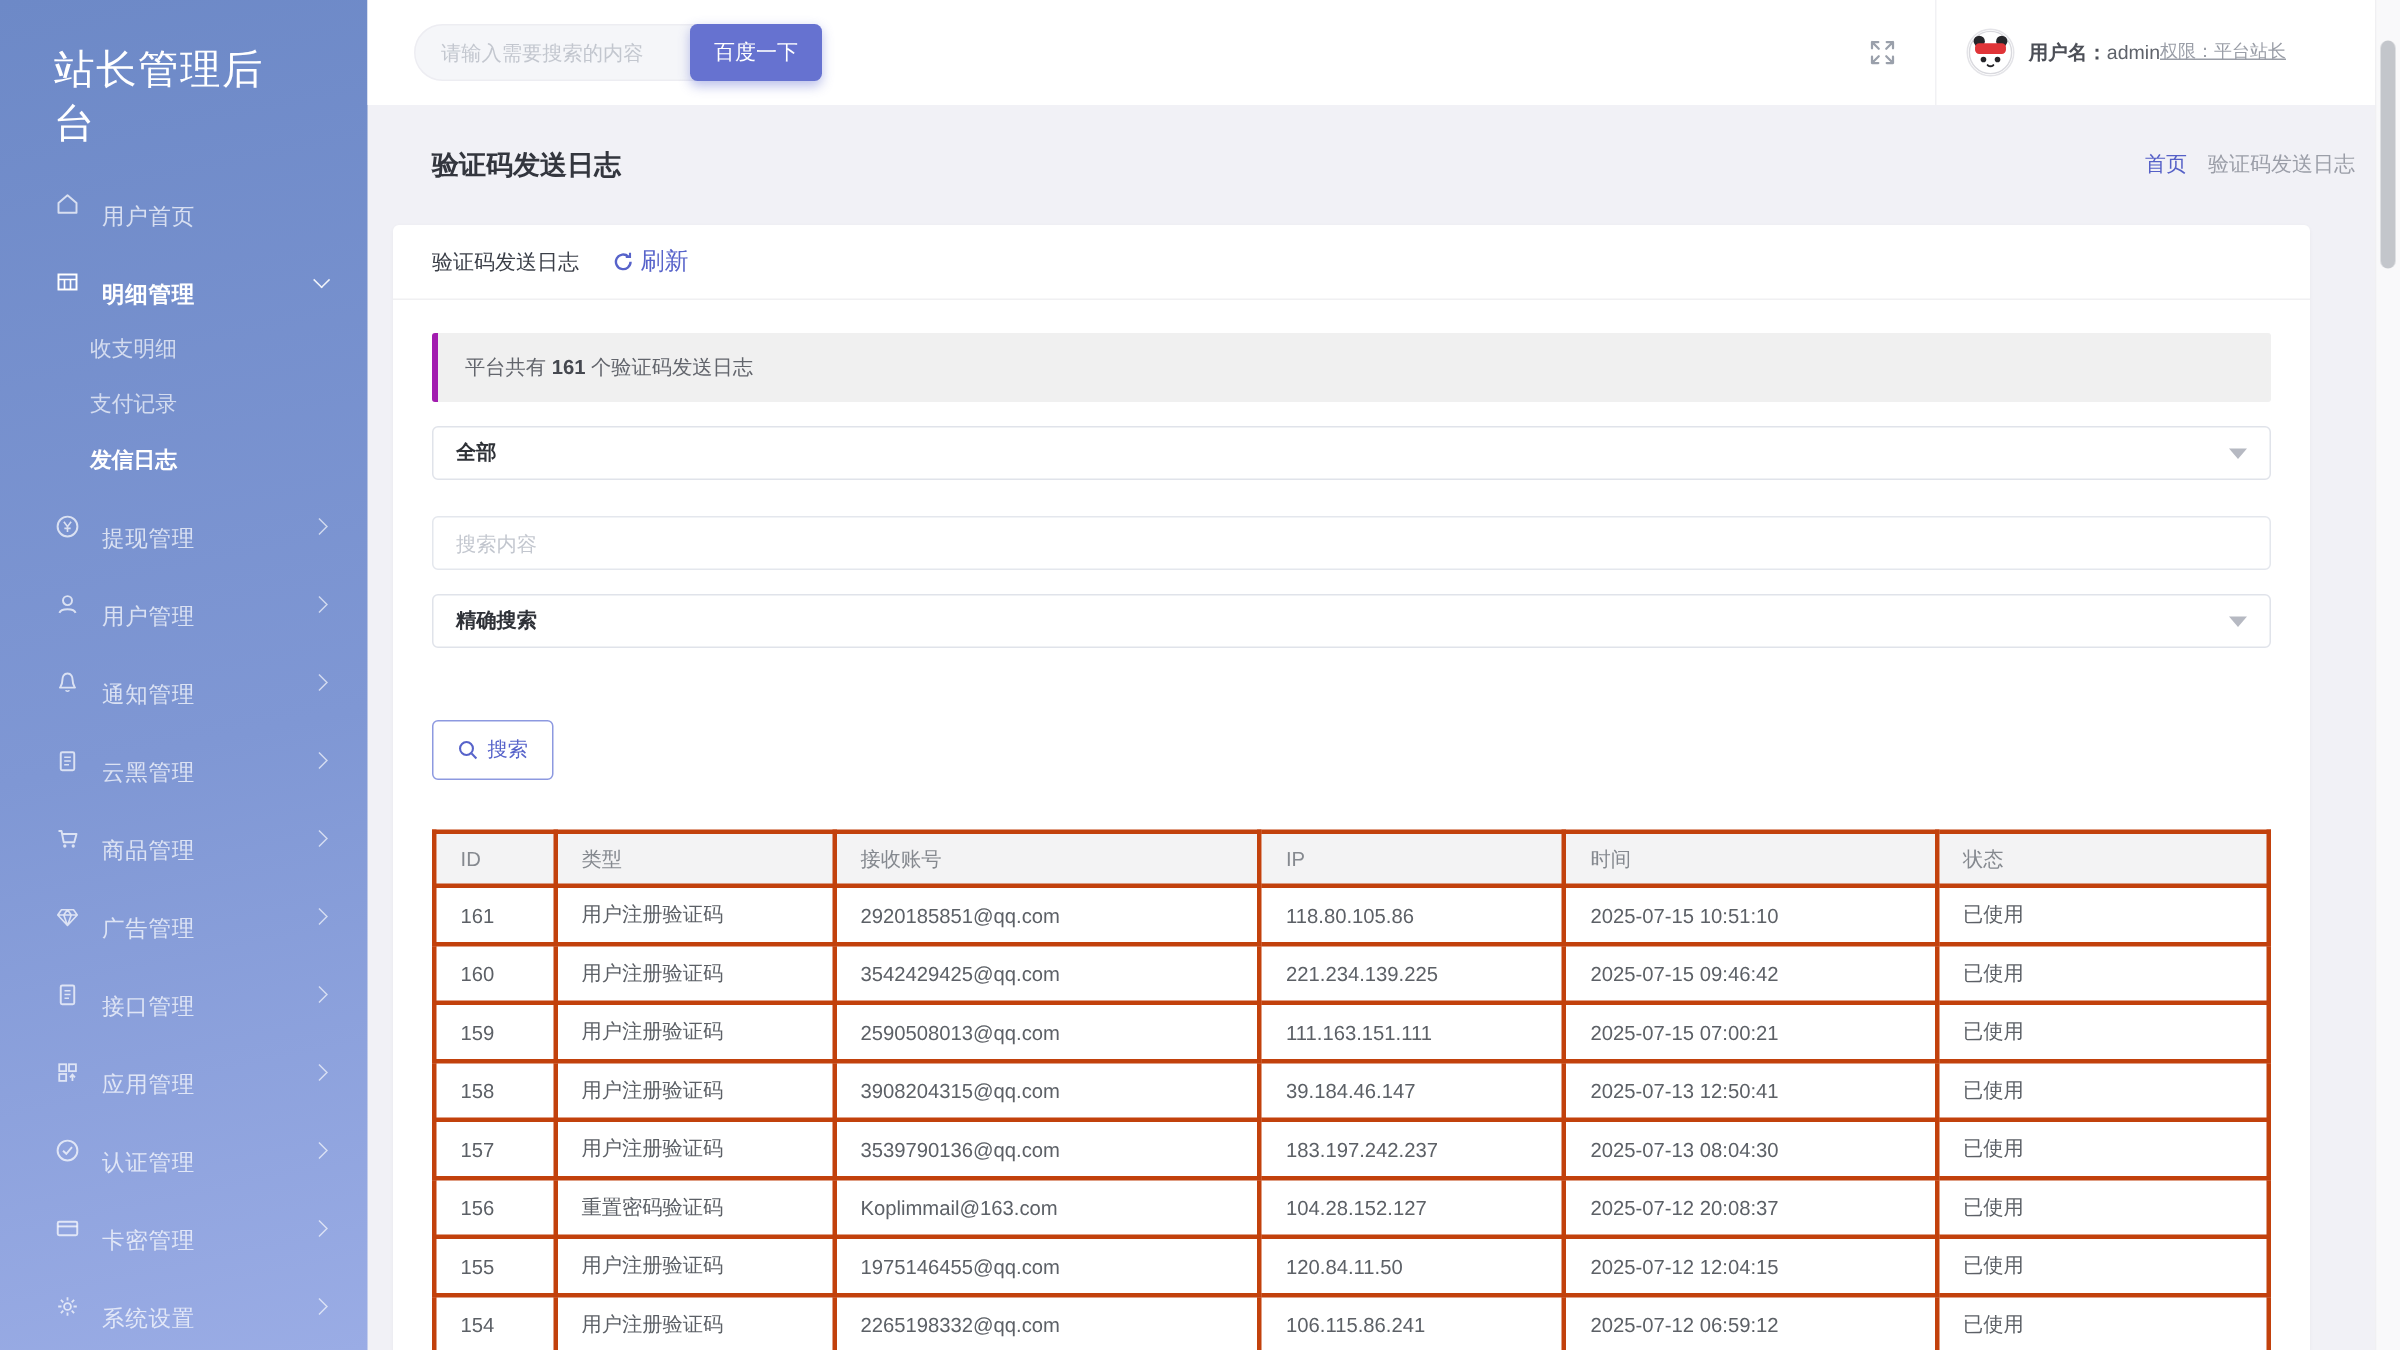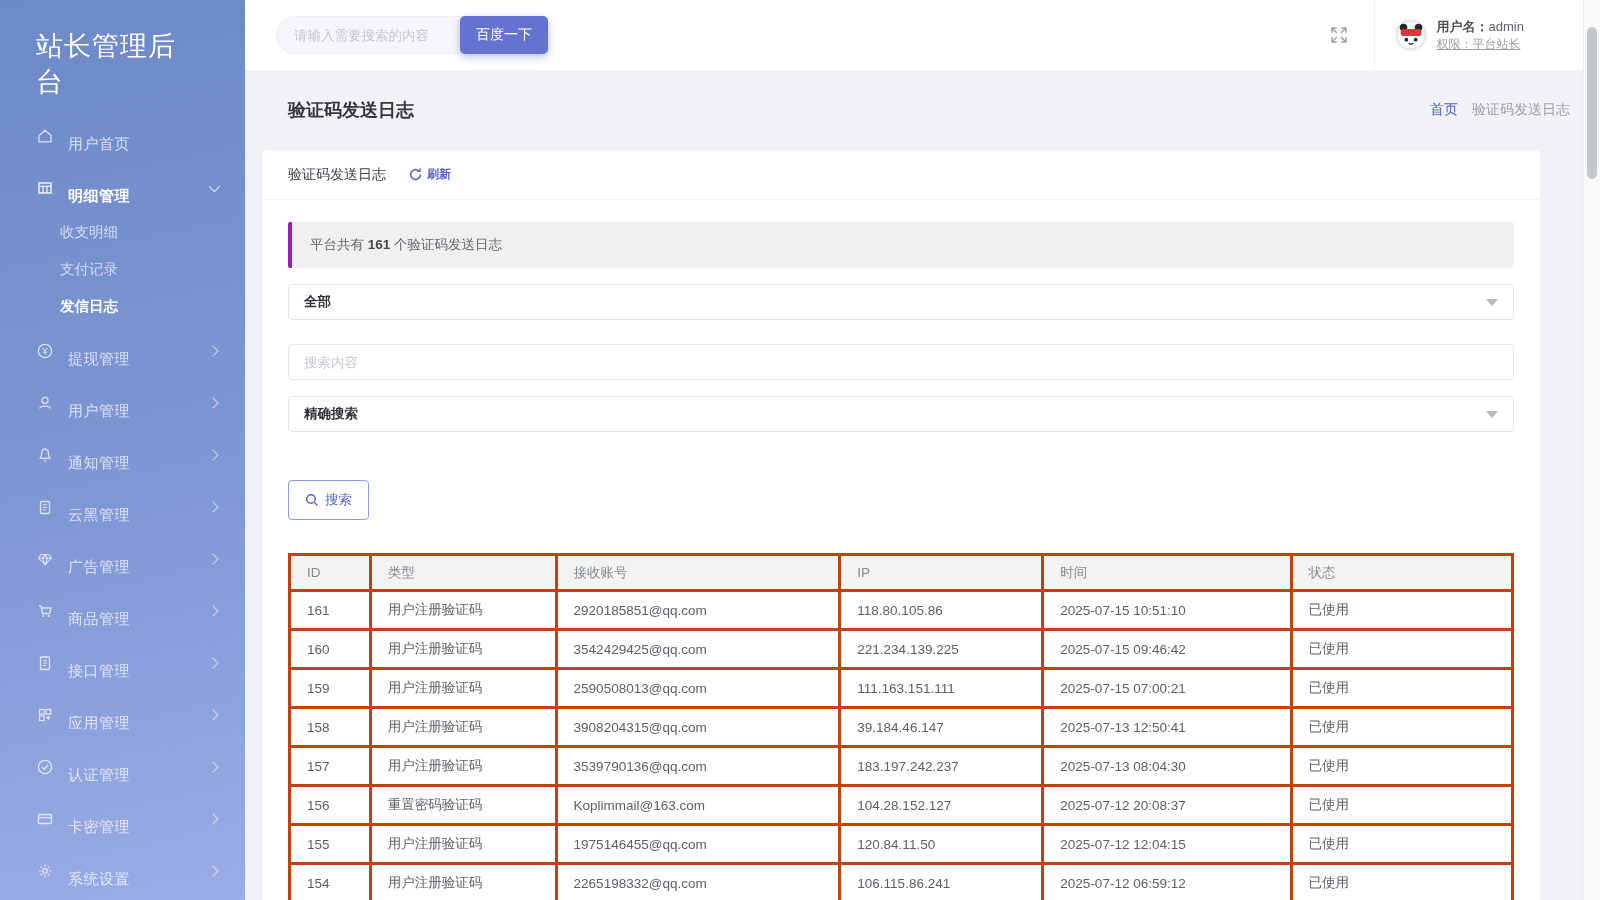--- a/index.html
+++ b/index.html
@@ -29,38 +29,38 @@
   .top-search { position:relative; display:flex; align-items:center; }
   .top-search input { width:272px; height:38px; border:1px solid #ededf2; background:#f5f6f9; border-radius:19px; padding:0 100px 0 17px; font-size:13.5px; color:#333; outline:none; }
   .top-search input::placeholder { color:#c3c7cf; }
   .baidu-btn { position:absolute; right:0; height:38px; width:88px; background:#6672d0; color:#fff; border:none; border-radius:5px; font-size:14px; cursor:pointer; box-shadow:0 3px 8px rgba(102,114,208,.45); font-family:inherit; }
   .top-right { margin-left:auto; display:flex; align-items:center; height:100%; }
   .fs-icon { width:22px; height:22px; color:#9aa0ab; margin-right:24px; cursor:pointer; }
   .fs-icon svg { width:22px; height:22px; display:block; }
   .user-block { height:100%; display:flex; align-items:center; gap:10px; padding:0 16px 0 20px; border-left:1px solid #f1f1f4; cursor:pointer; }
   .avatar { width:32px; height:32px; border-radius:50%; border:1px solid #e4e4e8; background:#fff; overflow:hidden; flex-shrink:0; }
   .avatar svg { width:100%; height:100%; display:block; }
-  .user-meta { display:flex; flex-direction:column; line-height:1.35; }
+  .user-meta { display:flex; line-height:1.35; }
   .user-line1 { font-size:13px; color:#5f636b; }
   .user-line1 b { color:#4c4f57; }
   .user-line2 { font-size:12px; color:#9a9ea7;text-decoration:underline; }
 
   .page-head { height:80px; display:flex; align-items:center; justify-content:space-between; padding:0 30px 0 43px; flex-shrink:0; }
   .page-title { font-size:18px; color:#33363e; }
   .breadcrumb { display:flex; align-items:center; gap:14px; font-size:14px; }
   .bc-home { color:#5560c7; cursor:pointer; }
   .bc-cur { color:#9b9ea8; }
 
   .content { padding:0 60px 0 17px; flex:1; }
   .card { background:#fff; border-radius:4px; box-shadow:0 1px 3px rgba(0,0,0,.04); height:1100px; }
   .card-header { height:50px; display:flex; align-items:center; padding:0 26px; border-bottom:1px solid #f0f0f2; }
   .card-title { font-size:14px; color:#3a3e47; }
   .refresh-link { margin-left:22px; display:flex; align-items:center; gap:4px; color:#5763ca; cursor:pointer; }
   .refresh-link svg { width:15px; height:15px; }
-  .refresh-label { font-size:12px; font-weight:bold; }
+  .refresh-label { font-size:16px; font-weight:normal; }
   .card-body { padding:22px 26px; }
 
   .alert { background:#f0f0f0; border-left:4px solid #a21caf; padding:14px 18px; font-size:13.5px; color:#62656c; border-radius:2px; }
   .alert b { color:#45484f; }
 
   .select-box { margin-top:16px; height:36px; border:1px solid #e0e3ea; border-radius:4px; background:#fff; display:flex; align-items:center; justify-content:space-between; padding:0 15px; cursor:pointer;font-family:Liberation Mono, monospace; }
   .select-box + .select-box, .field-gap { margin-top:24px; }
   .select-value { font-size:13.5px; color:#2f3238; font-weight:bold; }
   .caret { width:0; height:0; border-left:6px solid transparent; border-right:6px solid transparent; border-top:7px solid #b6b9c2; }
   .text-input { margin-top:24px; width:100%; height:36px; border:1px solid #e4e7ed; border-radius:4px; padding:0 15px; font-size:13.5px; color:#333; outline:none; }
@@ -148,36 +148,36 @@
             <svg viewBox="0 0 18 18" fill="none" stroke="currentColor">
               <rect x="4.5" y="3.5" width="9" height="12" rx="1" stroke-width="1.3"></rect>
               <path d="M6.8 6.8 H11.2 M6.8 9.3 H11.2 M6.8 11.8 H10" stroke-width="1.1"></path>
             </svg>
           </span>
           <span class="mlabel">云黑管理</span>
           <span class="chev right"></span>
         </div>
         <div class="menu-item">
           <span class="micon">
-            <svg viewBox="0 0 18 18" fill="none" stroke="currentColor" stroke-width="1.1" stroke-linejoin="round">
-              <path d="M5 4.5 H13 L15.5 8 L9 15 L2.5 8 Z M2.5 8 H15.5 M6.5 8 L9 4.5 L11.5 8 L9 15 Z"></path>
-            </svg>
-          </span>
-          <span class="mlabel">广告管理</span>
-          <span class="chev right"></span>
-        </div>
-        <div class="menu-item">
-          <span class="micon">
             <svg viewBox="0 0 18 18" fill="none" stroke="currentColor" stroke-width="1.3" stroke-linejoin="round">
               <path d="M3 4 H5 L6.5 11.5 H13.5 L15 6 H5.5"></path>
               <circle cx="7.2" cy="14" r="1.1" fill="currentColor" stroke="none"></circle>
               <circle cx="12.8" cy="14" r="1.1" fill="currentColor" stroke="none"></circle>
             </svg>
           </span>
           <span class="mlabel">商品管理</span>
+          <span class="chev right"></span>
+        </div>
+        <div class="menu-item">
+          <span class="micon">
+            <svg viewBox="0 0 18 18" fill="none" stroke="currentColor" stroke-width="1.1" stroke-linejoin="round">
+              <path d="M5 4.5 H13 L15.5 8 L9 15 L2.5 8 Z M2.5 8 H15.5 M6.5 8 L9 4.5 L11.5 8 L9 15 Z"></path>
+            </svg>
+          </span>
+          <span class="mlabel">广告管理</span>
           <span class="chev right"></span>
         </div>
         <div class="menu-item">
           <span class="micon">
             <svg viewBox="0 0 18 18" fill="none" stroke="currentColor">
               <rect x="4.5" y="3" width="9" height="12.5" rx="1" stroke-width="1.3"></rect>
               <path d="M7 6.5 H11 M7 9 H11 M7 11.5 H10" stroke-width="1.1"></path>
             </svg>
           </span>
           <span class="mlabel">接口管理</span>

